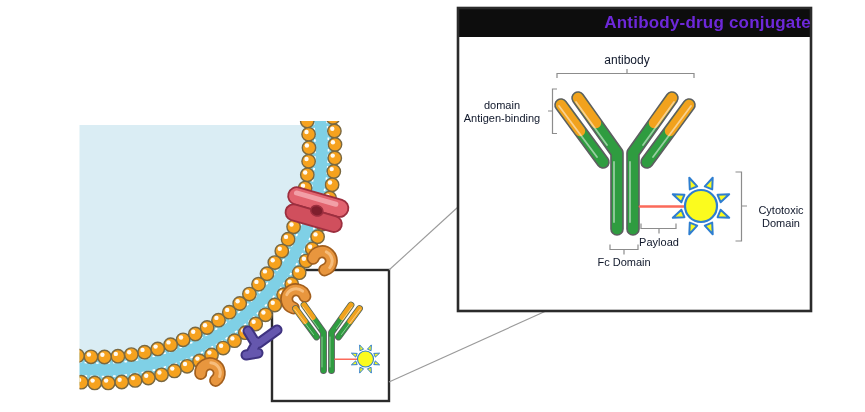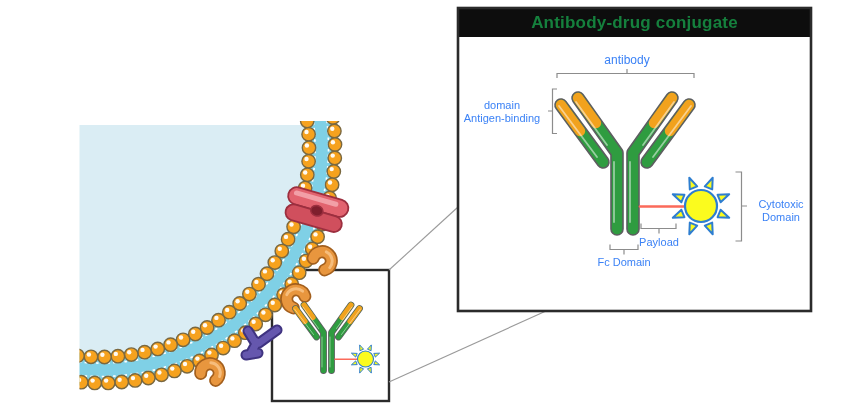--- a/index.html
+++ b/index.html
@@ -1,25 +1,25 @@
 <!DOCTYPE html>
 <html><head>
 <meta charset="utf-8">
 <style>
   html,body{margin:0;padding:0;background:#ffffff;}
   .stage{position:relative;width:865px;height:412px;background:#ffffff;overflow:hidden;
          font-family:"Liberation Sans",sans-serif;}
   #scene{position:absolute;left:0;top:0;}
   .banner{position:absolute;left:458px;top:8px;width:353px;height:29px;
-          display:flex;align-items:center;justify-content:center;
-          color:#15803d;font:700 17px/1 "Liberation Sans",sans-serif;letter-spacing:.2px;border-radius:7px;}
-  .lbl{position:absolute;font:11px/13px "Liberation Sans",sans-serif;color:#3b82f6;text-align:center;}
+          display:flex;align-items:center;justify-content:flex-end;
+          color:#6d28d9;font:700 17px/1 "Liberation Sans",sans-serif;letter-spacing:.2px;border-radius:7px;}
+  .lbl{position:absolute;font:11px/13px "Liberation Sans",sans-serif;color:#0f172a;text-align:center;}
   #lbl-antibody{left:577px;top:54px;width:100px;font-size:12px;}
   #lbl-antigen{left:447px;top:99px;width:110px;}
-  #lbl-cytotoxic{left:742px;top:198px;width:78px;}
+  #lbl-cytotoxic{left:742px;top:204px;width:78px;}
   #lbl-linker{left:634px;top:236px;width:50px;}
   #lbl-fc{left:586px;top:256px;width:76px;}
   .two span{display:block;}
 </style>
 </head>
 <body>
 
 <div class="stage">
   <svg id="scene" width="865" height="412" viewBox="0 0 865 412">
       <defs>

